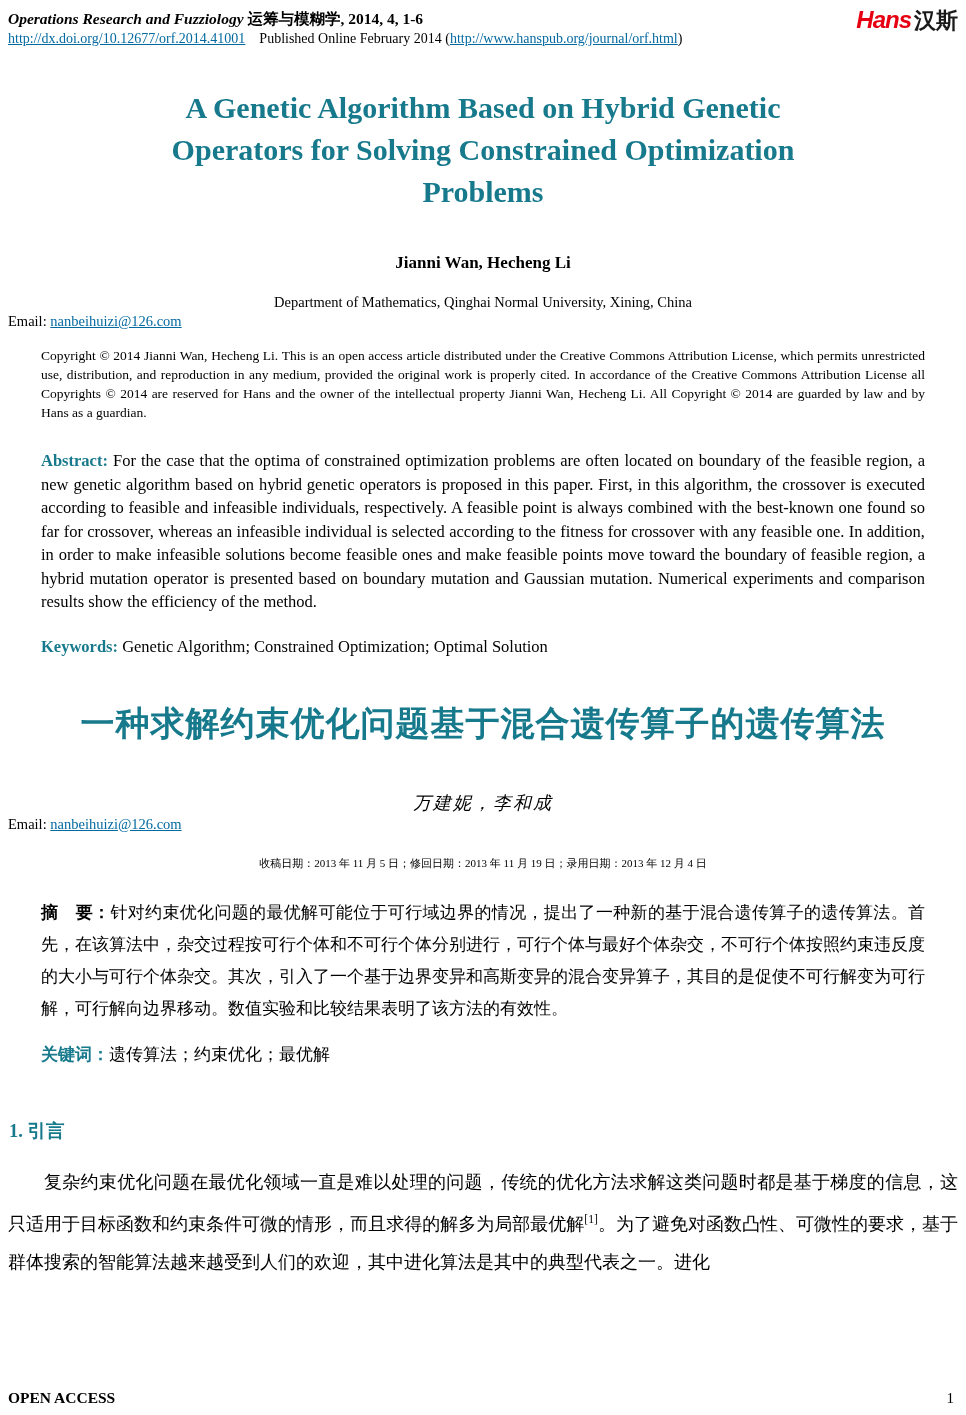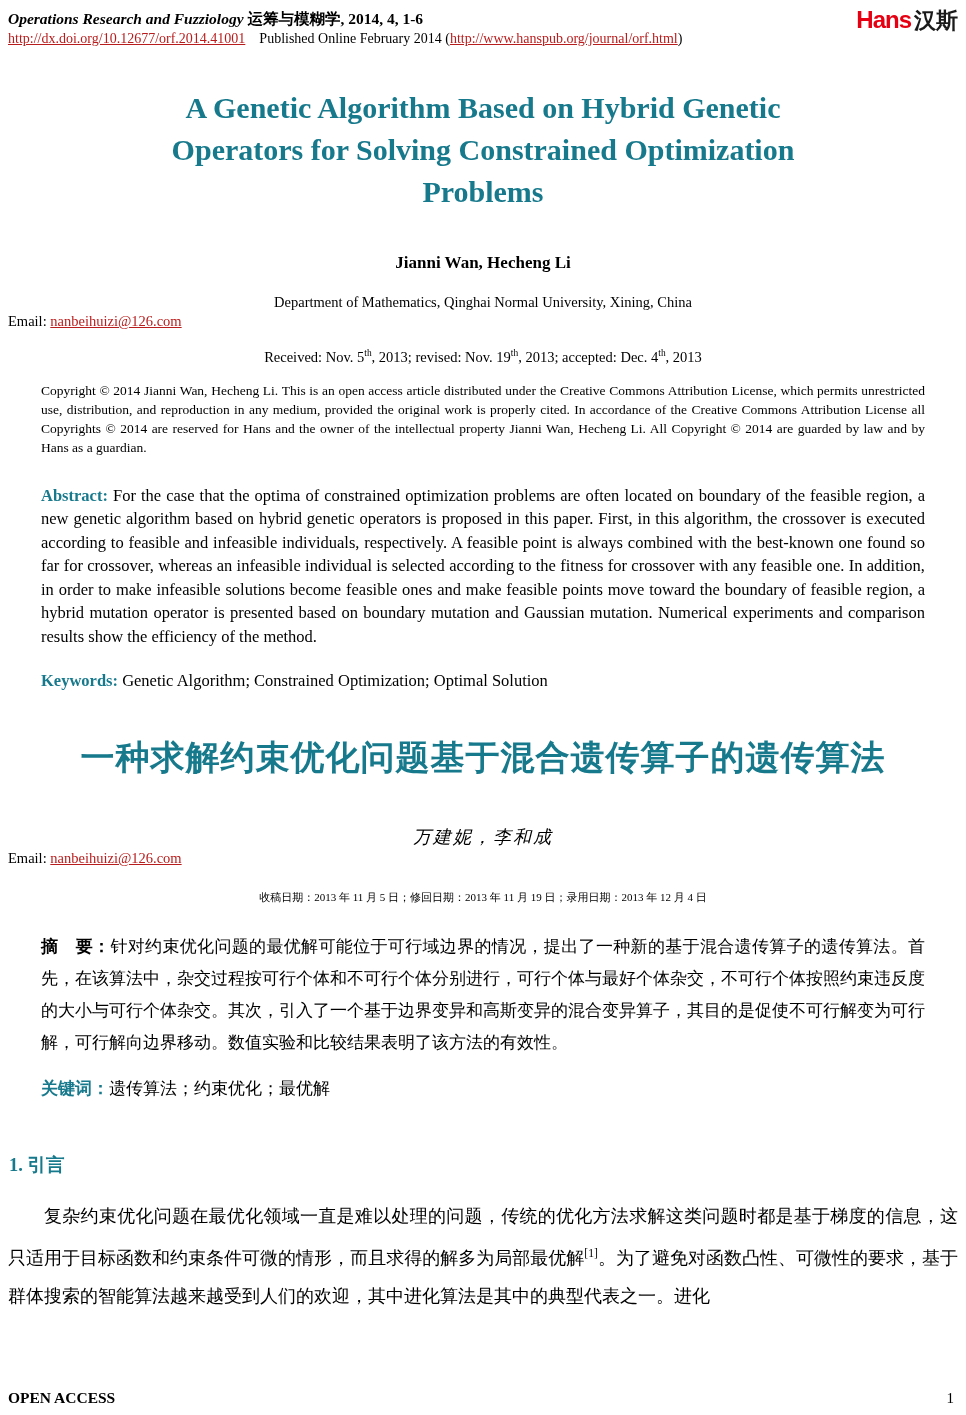--- a/index.html
+++ b/index.html
@@ -17,24 +17,24 @@
     box-sizing: border-box;
     padding: 8px 8px 0 8px;
     overflow: hidden;
     background: #ffffff;
   }
   
   .header { display: flex; justify-content: space-between; align-items: flex-start; }
   .journal-line { font-size: 15.5px; font-weight: bold; line-height: 21px; }
   .j-name { font-style: italic; }
   .link-line { font-size: 14px; line-height: 20px; }
-  .plain-link { color: #b91c1c; text-decoration: underline; cursor: pointer; }
+  .plain-link { color: #0369a1; text-decoration: underline; cursor: pointer; }
   .pub-text { padding-left: 14px; }
   .logo { white-space: nowrap; line-height: 24px; }
-  .logo-hans { color: #E60012; font-weight: bold; font-size: 24px; font-family: "Liberation Sans", sans-serif; letter-spacing: -1px; }
+  .logo-hans { color: #E60012; font-weight: bold; font-style: italic; font-size: 24px; font-family: "Liberation Sans", sans-serif; letter-spacing: -1px; }
   .logo-cn { color: #1a1a1a; font-weight: bold; font-size: 22px; margin-left: 3px; }
   
   .title-en {
     max-width: 720px;
     margin: 38px auto 0 auto;
     text-align: center;
     font-size: 30px;
     line-height: 42px;
     font-weight: bold;
     color: #17798C;
@@ -127,23 +127,20 @@
 
   <h1 class="title-en">A Genetic Algorithm Based on Hybrid Genetic Operators for Solving Constrained Optimization Problems</h1>
 
   <div class="authors-en">Jianni Wan, Hecheng Li</div>
 
   <div class="affiliation">Department of Mathematics, Qinghai Normal University, Xining, China</div>
   <div class="email-line">
     <span>Email: </span><a class="plain-link" href="#">nanbeihuizi@126.com</a>
   </div>
 
-  <div class="received-line">
-    <span>Received: Nov. 5</span><sup>th</sup><span>, 2013; revised: Nov. 19</span><sup>th</sup><span>, 2013; accepted: Dec. 4</span><sup>th</sup><span>, 2013</span>
-  </div>
 
   <div class="copyright indented">Copyright © 2014 Jianni Wan, Hecheng Li. This is an open access article distributed under the Creative Commons Attribution License, which permits unrestricted use, distribution, and reproduction in any medium, provided the original work is properly cited. In accordance of the Creative Commons Attribution License all Copyrights © 2014 are reserved for Hans and the owner of the intellectual property Jianni Wan, Hecheng Li. All Copyright © 2014 are guarded by law and by Hans as a guardian.</div>
 
   <p class="abstract-en indented">
     <span class="label-teal">Abstract:</span>
     <span>For the case that the optima of constrained optimization problems are often located on boundary of the feasible region, a new genetic algorithm based on hybrid genetic operators is proposed in this paper. First, in this algorithm, the crossover is executed according to feasible and infeasible individuals, respectively. A feasible point is always combined with the best-known one found so far for crossover, whereas an infeasible individual is selected according to the fitness for crossover with any feasible one. In addition, in order to make infeasible solutions become feasible ones and make feasible points move toward the boundary of feasible region, a hybrid mutation operator is presented based on boundary mutation and Gaussian mutation. Numerical experiments and comparison results show the efficiency of the method.</span>
   </p>
 
   <p class="keywords-en indented">
     <span class="label-teal">Keywords:</span>

